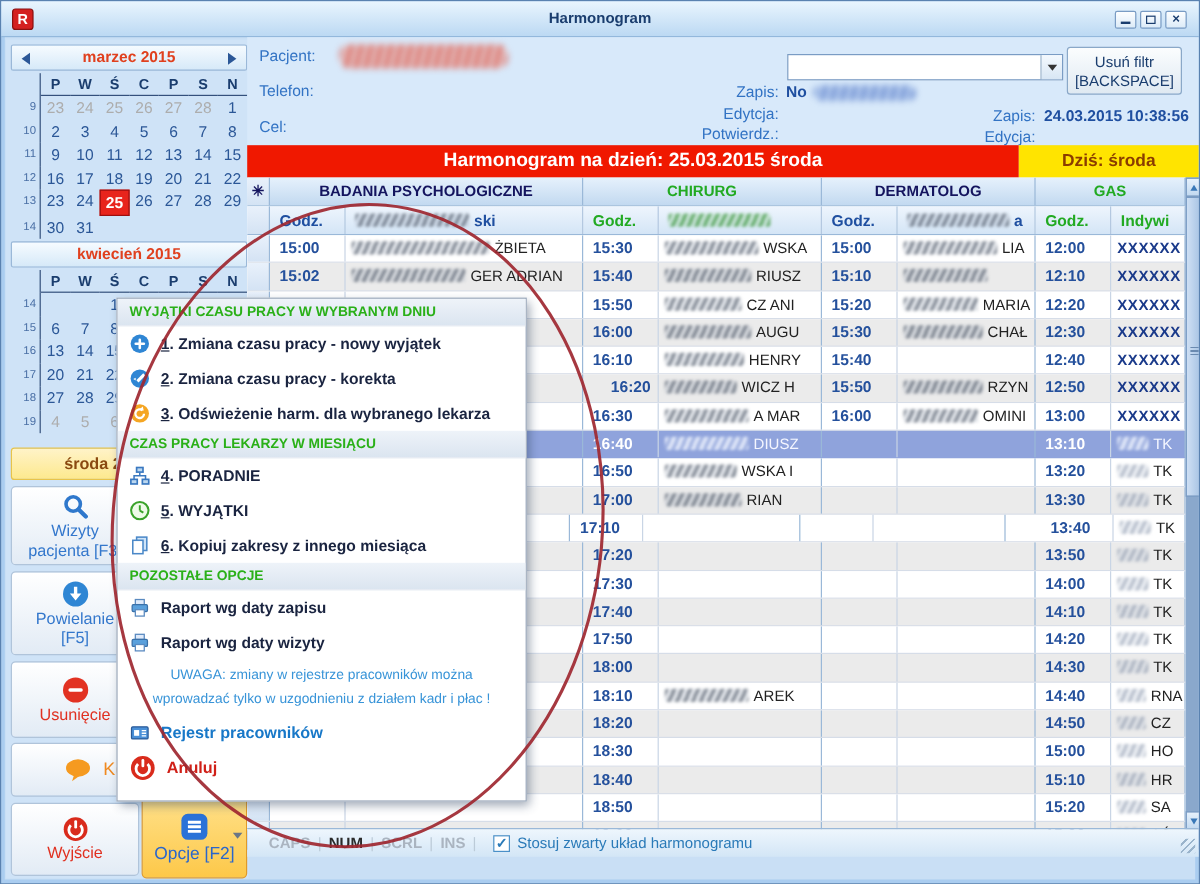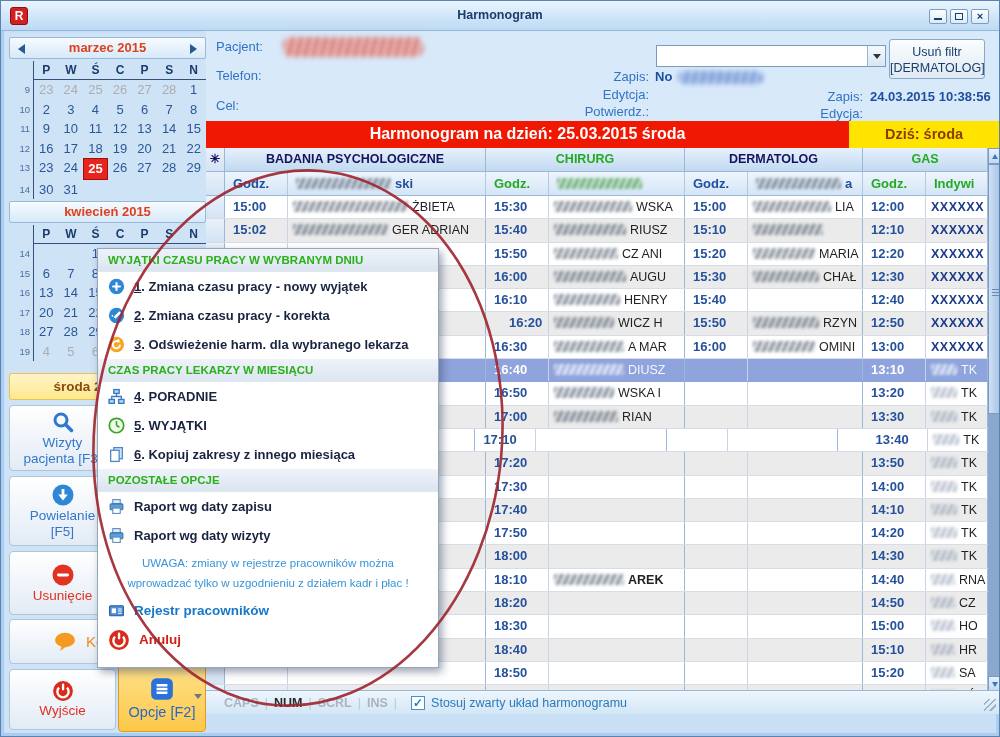--- a/index.html
+++ b/index.html
@@ -378,21 +378,21 @@
   <div class="info">
     <span class="flabel" style="left:10px;top:8px;">Pacjent:</span>
     <span class="scribble" style="left:77px;top:6px;width:140px;height:20px;"></span>
     <span class="flabel" style="left:10px;top:37px;">Telefon:</span>
     <span class="flabel" style="left:10px;top:67px;">Cel:</span>
     <div class="combo">
         <span class="dd"></span>
       </div>
     <div class="filterbtn">
       <div>Usuń filtr</div>
-      <div>[DERMATOLOG]</div>
+      <div>[BACKSPACE]</div>
     </div>
     <span class="flabel" style="left:343px;top:38px;width:100px;text-align:right;">Zapis:</span>
     <span class="fvalue" style="left:449px;top:38px;">No</span>
     <span class="scribble blue" style="left:472px;top:40px;width:85px;height:13px;"></span>
     <span class="flabel" style="left:343px;top:56px;width:100px;text-align:right;">Edytcja:</span>
     <span class="flabel" style="left:343px;top:73px;width:100px;text-align:right;">Potwierdz.:</span>
     <span class="flabel" style="left:557px;top:58px;width:100px;text-align:right;">Zapis:</span>
     <span class="fvalue" style="left:664px;top:58px;">24.03.2015 10:38:56</span>
     <span class="flabel" style="left:557px;top:75px;width:100px;text-align:right;">Edycja:</span>
   </div>
@@ -594,21 +594,21 @@
           <span class="cell time" style="width: 63px;"></span>
           <span class="cell nm grp" style="width: 115px;"></span>
           <span class="cell time" style="width: 63px;">14:30</span>
           <span class="cell nm grp" style="width: 62px;"><span class="blurspan lite" style="width: 26px;"></span><span>TK</span></span>
         </div>
         <div class="drow">
           <span class="cell starcell" style="width: 19px;"></span>
           <span class="cell time" style="width: 63px;"></span>
           <span class="cell nm grp" style="width: 198px;"></span>
           <span class="cell time" style="width: 63px;">18:10</span>
-          <span class="cell nm grp" style="width: 136px; font-weight: bold;"><span class="blurspan" style="width: 70px;"></span><span>AREK</span></span>
+          <span class="cell nm grp" style="width: 136px;"><span class="blurspan" style="width: 70px;"></span><span>AREK</span></span>
           <span class="cell time" style="width: 63px;"></span>
           <span class="cell nm grp" style="width: 115px;"></span>
           <span class="cell time" style="width: 63px;">14:40</span>
           <span class="cell nm grp" style="width: 62px;"><span class="blurspan lite" style="width: 24px;"></span><span>RNA</span></span>
         </div>
         <div class="drow">
           <span class="cell starcell" style="width: 19px;"></span>
           <span class="cell time" style="width: 63px;"></span>
           <span class="cell nm grp" style="width: 198px;"></span>
           <span class="cell time" style="width: 63px;">18:20</span>

